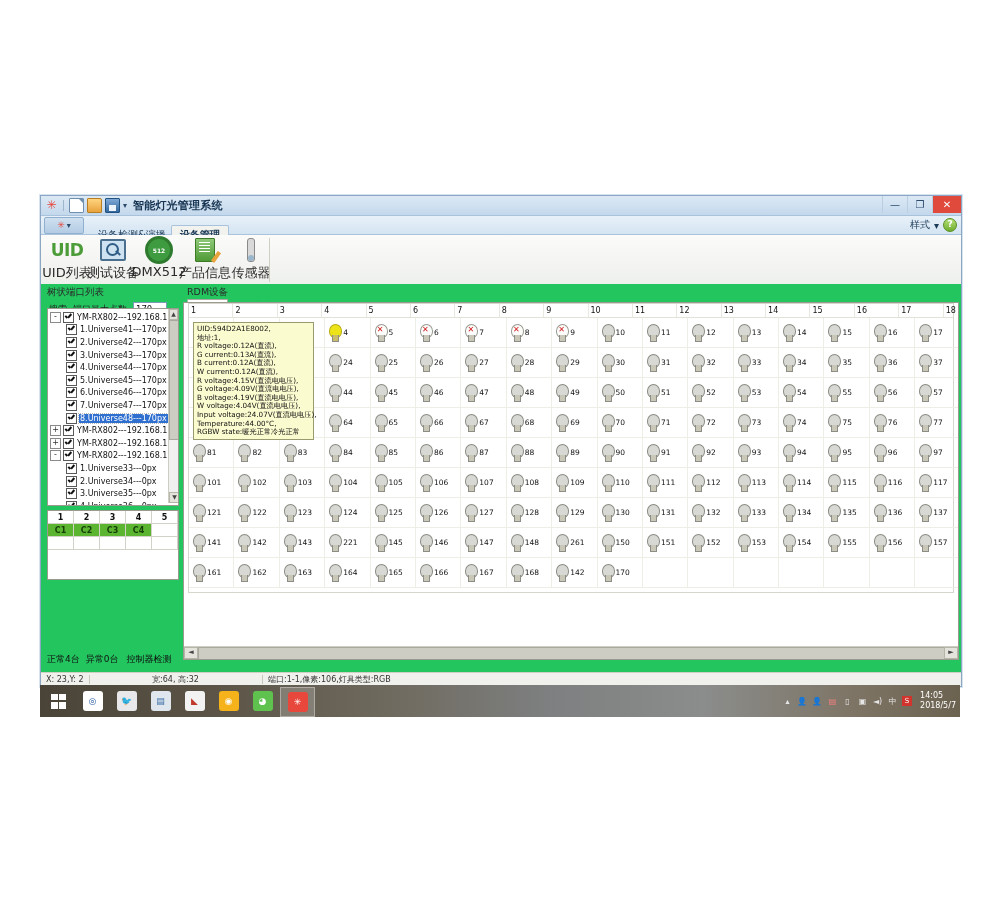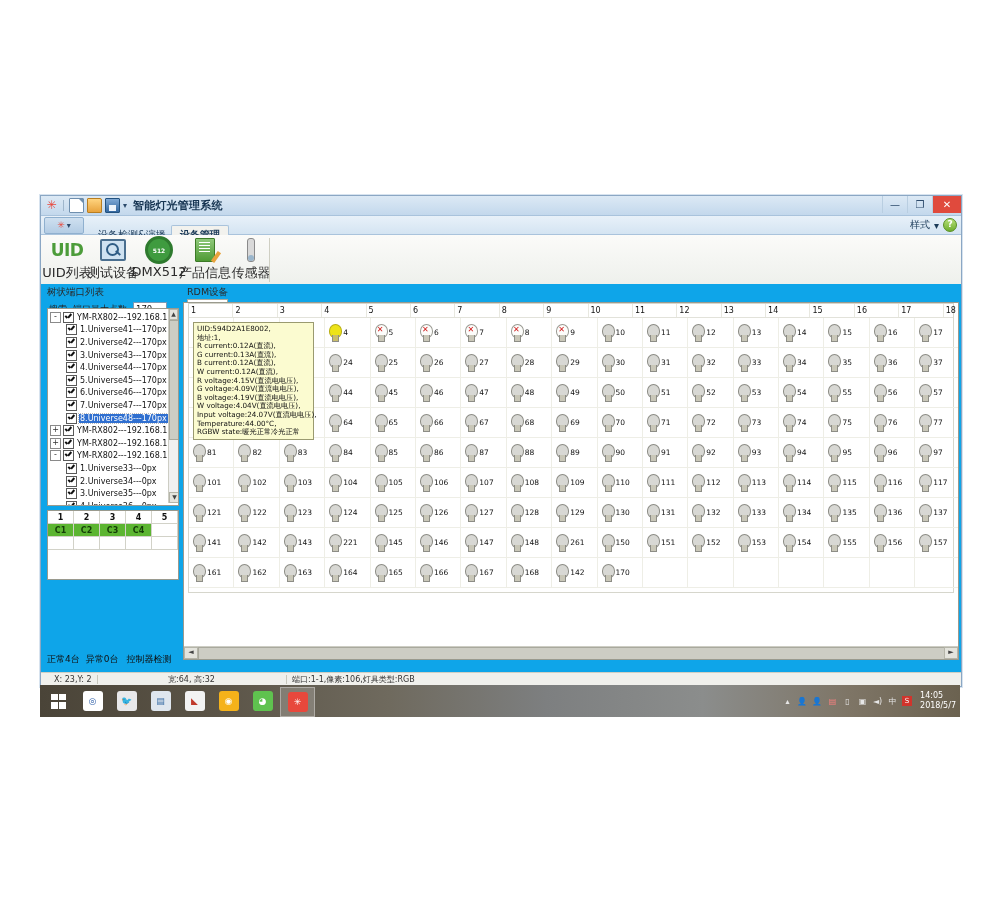--- a/index.html
+++ b/index.html
@@ -61,21 +61,21 @@
   .gear{width:22px;height:22px;border-radius:50%;background:#3f9b3f;border:3px solid #2e7a2e;position:relative;
         display:flex;align-items:center;justify-content:center;color:#fff;font-size:6px;font-weight:bold;}
   .pad{width:18px;height:22px;background:linear-gradient(#8fc97a,#4f9a35);border:1px solid #3c7a27;border-radius:1px;position:relative;}
   .pad:after{content:"";position:absolute;left:3px;top:3px;width:11px;height:1px;background:#fff;
              box-shadow:0 3px 0 #fff,0 6px 0 #fff,0 9px 0 #fff;}
   .pencil{position:absolute;right:-4px;bottom:-2px;width:4px;height:12px;background:#e8a33d;transform:rotate(35deg);}
   .therm{width:6px;height:22px;background:#d9d9d9;border:1px solid #8a8a8a;border-radius:3px;position:relative;}
   .therm:after{content:"";position:absolute;left:0px;bottom:0;width:6px;height:6px;border-radius:50%;background:#9ab6cc;}
 
   
-  .workspace{position:absolute;left:0;top:88px;right:0;bottom:0;background:#0ea5e9;}
+  .workspace{position:absolute;left:0;top:88px;right:0;bottom:0;background:#22c55e;}
 
   .panel-hdr{font-size:9.5px;color:#2a2a2a;padding:2px 4px 1px 4px;}
 
   
   .leftpanel{position:absolute;left:2px;top:0;width:138px;bottom:0;}
   .lp-toolrow{display:flex;align-items:center;gap:6px;padding:2px 0 3px 6px;font-size:9px;color:#222;}
   .lp-toolrow .lbl{white-space:nowrap;}
   .lp-input{width:28px;height:12px;border:1px solid #7a9ab5;background:#fff;font-size:8.5px;
             padding:0 2px;color:#111;line-height:12px;}
   .tree{position:absolute;left:4px;top:24px;width:130px;height:196px;background:#fff;border:1px solid #9a9a8e;overflow:hidden;}
@@ -137,21 +137,21 @@
 
   
   .hscroll{position:absolute;left:0;right:0;bottom:0;height:12px;background:#f0f0f0;border-top:1px solid #cdcdc4;display:flex;}
   .hs-arrow{width:12px;background:#e4e4dd;border:1px solid #b5b5a9;font-size:7px;line-height:9px;text-align:center;color:#444;}
   .hs-track{flex:1;background:#e9e9e2;}
   .hs-thumb{width:100%;height:100%;background:#cdcdc4;border:1px solid #a9a99d;}
 
   
   .statusbar{position:absolute;left:0;right:0;bottom:0;height:13px;background:#f0f0ec;border-top:1px solid #cfcfc4;
              display:flex;align-items:center;font-size:8px;color:#333;}
-  .sb-seg{padding:0 5px;display:flex;align-items:center;gap:5px;margin-left:8px;}
+  .sb-seg{padding:0 5px;display:flex;align-items:center;gap:5px;}
   .sb-div{width:1px;height:9px;background:#c7c7bc;}
 
   
   .taskbar{position:absolute;left:0;top:490px;width:920px;height:32px;
            background:linear-gradient(90deg,#4a4438 0%,#5a5346 18%,#6f6a5e 38%,#7d7f80 55%,#8b8d8c 72%,#7e7566 88%,#6b6250 100%);}
   .tb-items{position:absolute;left:2px;top:2px;display:flex;gap:1px;}
   .tb-item{width:33px;height:28px;display:flex;align-items:center;justify-content:center;}
   .tb-item.active{background:rgba(255,255,255,.20);border:1px solid rgba(255,255,255,.35);}
   .winflag{width:15px;height:15px;display:grid;grid-template-columns:1fr 1fr;grid-template-rows:1fr 1fr;gap:1.5px;}
   .winflag span{background:#fff;display:block;}
@@ -1446,21 +1446,21 @@
                   <div class="lampcell"></div>
                   <div class="lampcell"></div>
                   <div class="lampcell"></div>
                   <div class="lampcell"></div>
                 </div>
               </div>
 
             <div class="tooltip" id="tooltip">
                 <div>UID:594D2A1E8002,</div>
                 <div>地址:1,</div>
-                <div>R current:0.12A(直流),</div>
+                <div>R voltage:0.12A(直流),</div>
                 <div>G current:0.13A(直流),</div>
                 <div>B current:0.12A(直流),</div>
                 <div>W current:0.12A(直流),</div>
                 <div>R voltage:4.15V(直流电电压),</div>
                 <div>G voltage:4.09V(直流电电压),</div>
                 <div>B voltage:4.19V(直流电电压),</div>
                 <div>W voltage:4.04V(直流电电压),</div>
                 <div>Input voltage:24.07V(直流电电压),</div>
                 <div>Temperature:44.00°C,</div>
                 <div>RGBW state:暖光正常冷光正常</div>

